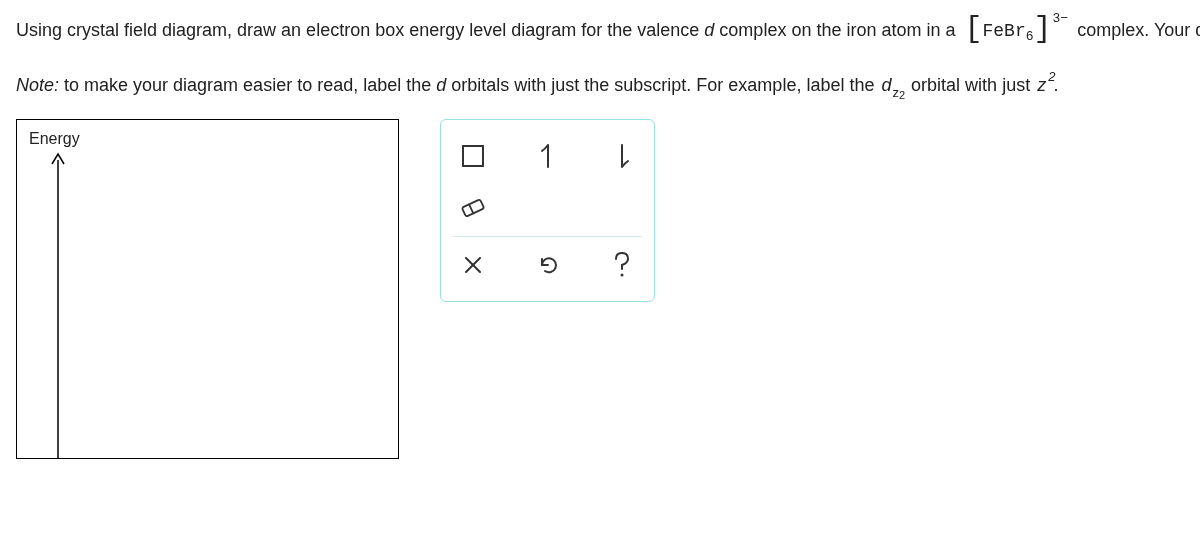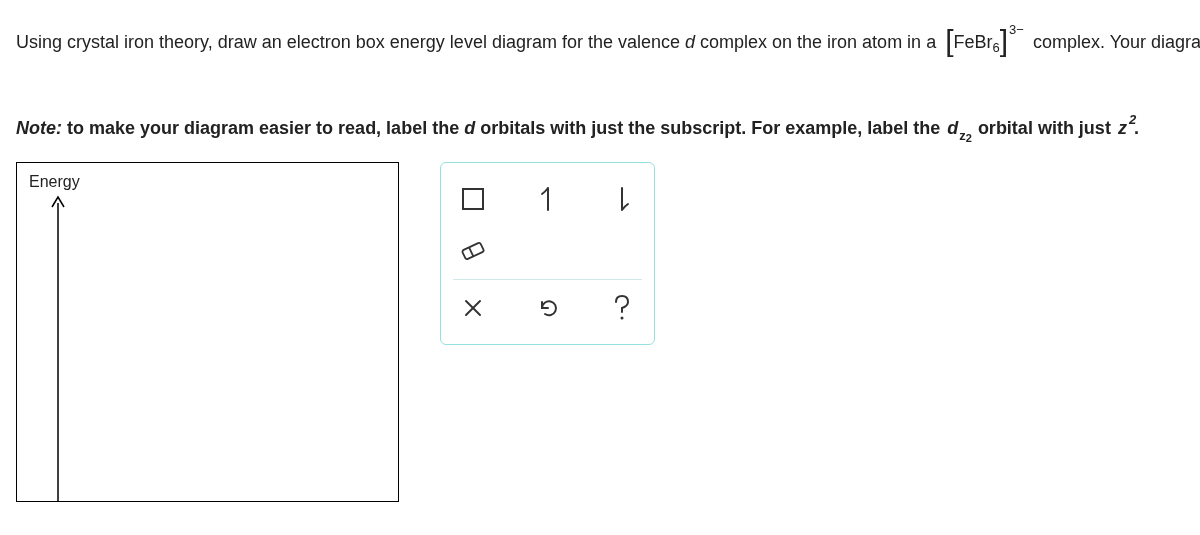--- a/index.html
+++ b/index.html
@@ -19,39 +19,40 @@
   }
   .prompt-line {
     line-height: 1.8;
     white-space: nowrap;
   }
   .italic { font-style: italic; }
   .complex {
     display: inline-block;
     position: relative;
     vertical-align: middle;
-    margin: 12px 4px;
+    margin: 0 4px;
+    font-family: Liberation Mono, monospace;
   }
   .bracket {
     font-size: 30px;
     vertical-align: middle;
     position: relative;
     top: -2px;
   }
   .chem-sub {
     font-size: 13px;
     vertical-align: sub;
   }
   .charge {
     position: relative;
     top: -14px;
     font-size: 13px;
     margin-left: 1px;
   }
-  .note-block { margin-top: 30px; font-weight: bold; }
+  .note-block { margin-top: 11px; }
   .dz-wrap {
     display: inline-block;
     position: relative;
     margin: 0 2px;
   }
   .dz-d { font-style: italic; }
   .dz-sub {
     font-size: 13px;
     position: relative;
     top: 6px;
@@ -125,21 +126,21 @@
     border: none;
     border-top: 1px solid #cfe9e9;
     margin: 2px 0;
   }
 </style>
 </head>
 <body>
 
 <div class="content">
   <div class="prompt-line">
-    <span>Using crystal iron theory, draw an electron box energy level diagram for the valence </span><span class="italic">d</span><span> complex on the iron atom in a </span><span class="complex"><span class="bracket">[</span><span>FeBr</span><span class="chem-sub">6</span><span class="bracket">]</span><span class="charge">3−</span></span><span> complex. Your diagram</span>
+    <span>Using crystal field diagram, draw an electron box energy level diagram for the valence </span><span class="italic">d</span><span> complex on the iron atom in a </span><span class="complex"><span class="bracket">[</span><span>FeBr</span><span class="chem-sub">6</span><span class="bracket">]</span><span class="charge">3−</span></span><span> complex. Your diagram</span>
   </div>
 
   <div class="prompt-line note-block">
     <span class="italic">Note:</span><span> to make your diagram easier to read, label the </span><span class="italic">d</span><span> orbitals with just the subscript. For example, label the </span><span class="dz-wrap"><span class="dz-d">d</span><span class="dz-sub"><span>z</span><span class="dz-subsup">2</span></span></span><span> orbital with just </span><span class="z-wrap"><span>z</span><span class="z-sup">2</span></span><span>.</span>
   </div>
 </div>
 
 <div class="work-area">
   <div class="energy-box">
     <div class="energy-inner">

